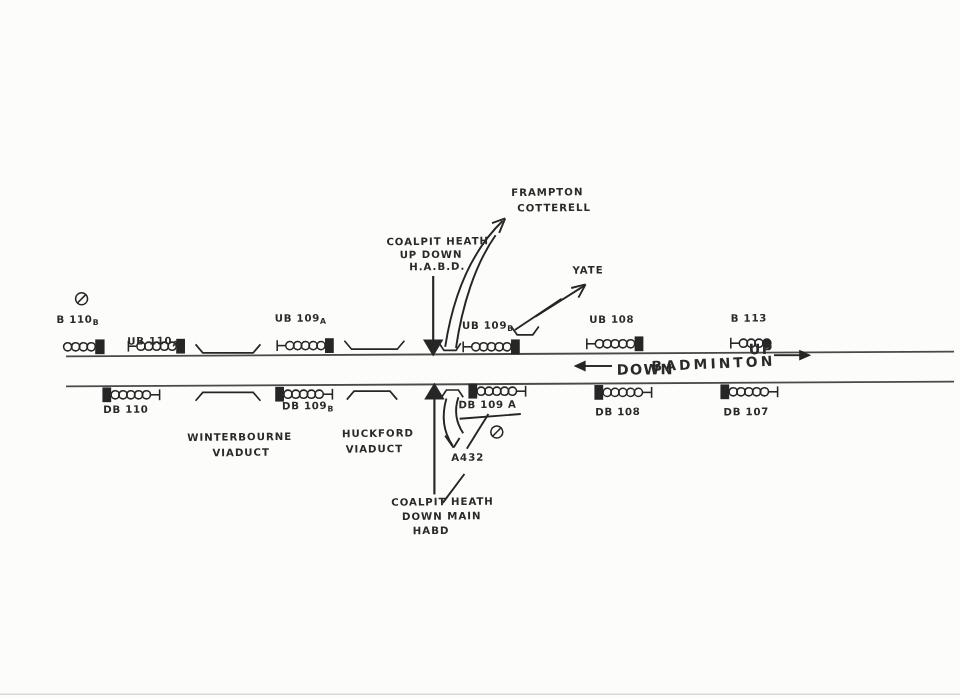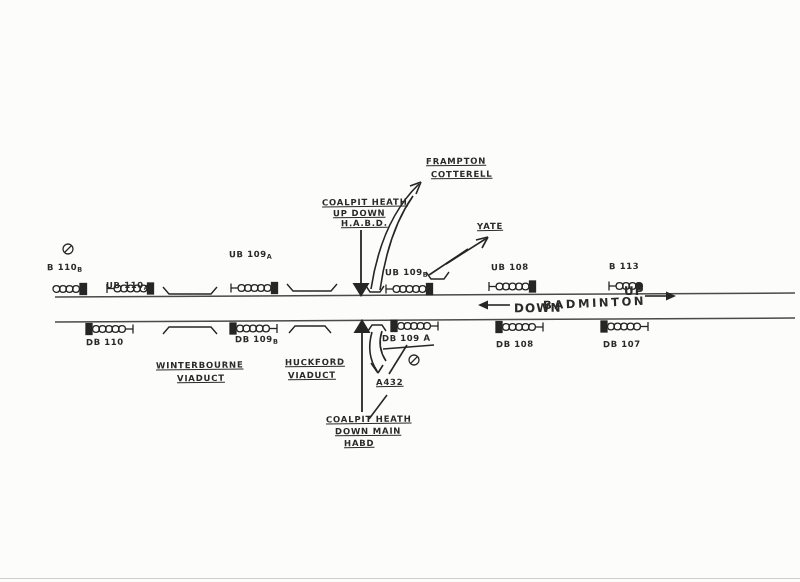--- a/index.html
+++ b/index.html
@@ -2,21 +2,21 @@
 <html><head>
 <meta charset="utf-8">
 <style>
   html,body{margin:0;padding:0;background:#e9e9e7;}
   #page{position:relative;width:800px;height:582px;background:#fcfcfa;overflow:hidden;
         font-family:"DejaVu Sans",sans-serif;color:#222;}
   .lbl{position:absolute;font-weight:bold;color:#2a2a2a;white-space:nowrap;
        font-size:8.5px;letter-spacing:0.6px;transform:rotate(-0.6deg);}
   .det{font-size:8.5px;}
   .sub{font-size:6.5px;vertical-align:-2px;letter-spacing:0;}
-  .ann{font-size:8.5px;letter-spacing:0.8px;text-decoration:underline;}
+  .ann{font-size:8.5px;letter-spacing:0.8px;}
   .route{font-size:11.5px;letter-spacing:2.6px;transform:rotate(-2.5deg);}
   .dir{font-size:12px;letter-spacing:1px;}
   svg{position:absolute;left:0;top:0;}
   .scan-edge{position:absolute;left:0;bottom:3px;width:100%;height:1.5px;background:#cfcfcd;}
 </style>
 </head>
 <body>
 
 <div id="page">
 
@@ -137,21 +137,21 @@
         <line x1="64.5" y1="252.5" x2="71.5" y2="245.5"></line>
     </g>
     <g stroke="#262626" stroke-width="1.3" fill="none">
       <circle cx="414" cy="360" r="5"></circle>
         <line x1="410.5" y1="363.5" x2="417.5" y2="356.5"></line>
     </g>
   </svg>
 
   <div class="lbl det" style="left:47px;top:262px"><span>B 110</span><span class="sub">B</span></div>
   <div class="lbl det" style="left:106px;top:280px"><span>UB 110</span><span class="sub">A</span></div>
-  <div class="lbl det" style="left:229px;top:249px"><span>UB 109</span><span class="sub">A</span></div>
+  <div class="lbl det" style="left:229px;top:261px"><span>UB 109</span><span class="sub">A</span></div>
   <div class="lbl det" style="left:385px;top:267px"><span>UB 109</span><span class="sub">B</span></div>
   <div class="lbl det" style="left:491px;top:262px"><span>UB 108</span><span class="sub"></span></div>
   <div class="lbl det" style="left:609px;top:261px"><span>B 113</span><span class="sub"></span></div>
 
   <div class="lbl det" style="left:86px;top:337px"><span>DB 110</span><span class="sub"></span></div>
   <div class="lbl det" style="left:235px;top:334px"><span>DB 109</span><span class="sub">B</span></div>
   <div class="lbl det" style="left:382px;top:333px"><span>DB 109 A</span><span class="sub"></span></div>
   <div class="lbl det" style="left:496px;top:339px"><span>DB 108</span><span class="sub"></span></div>
   <div class="lbl det" style="left:603px;top:339px"><span>DB 107</span><span class="sub"></span></div>
 

